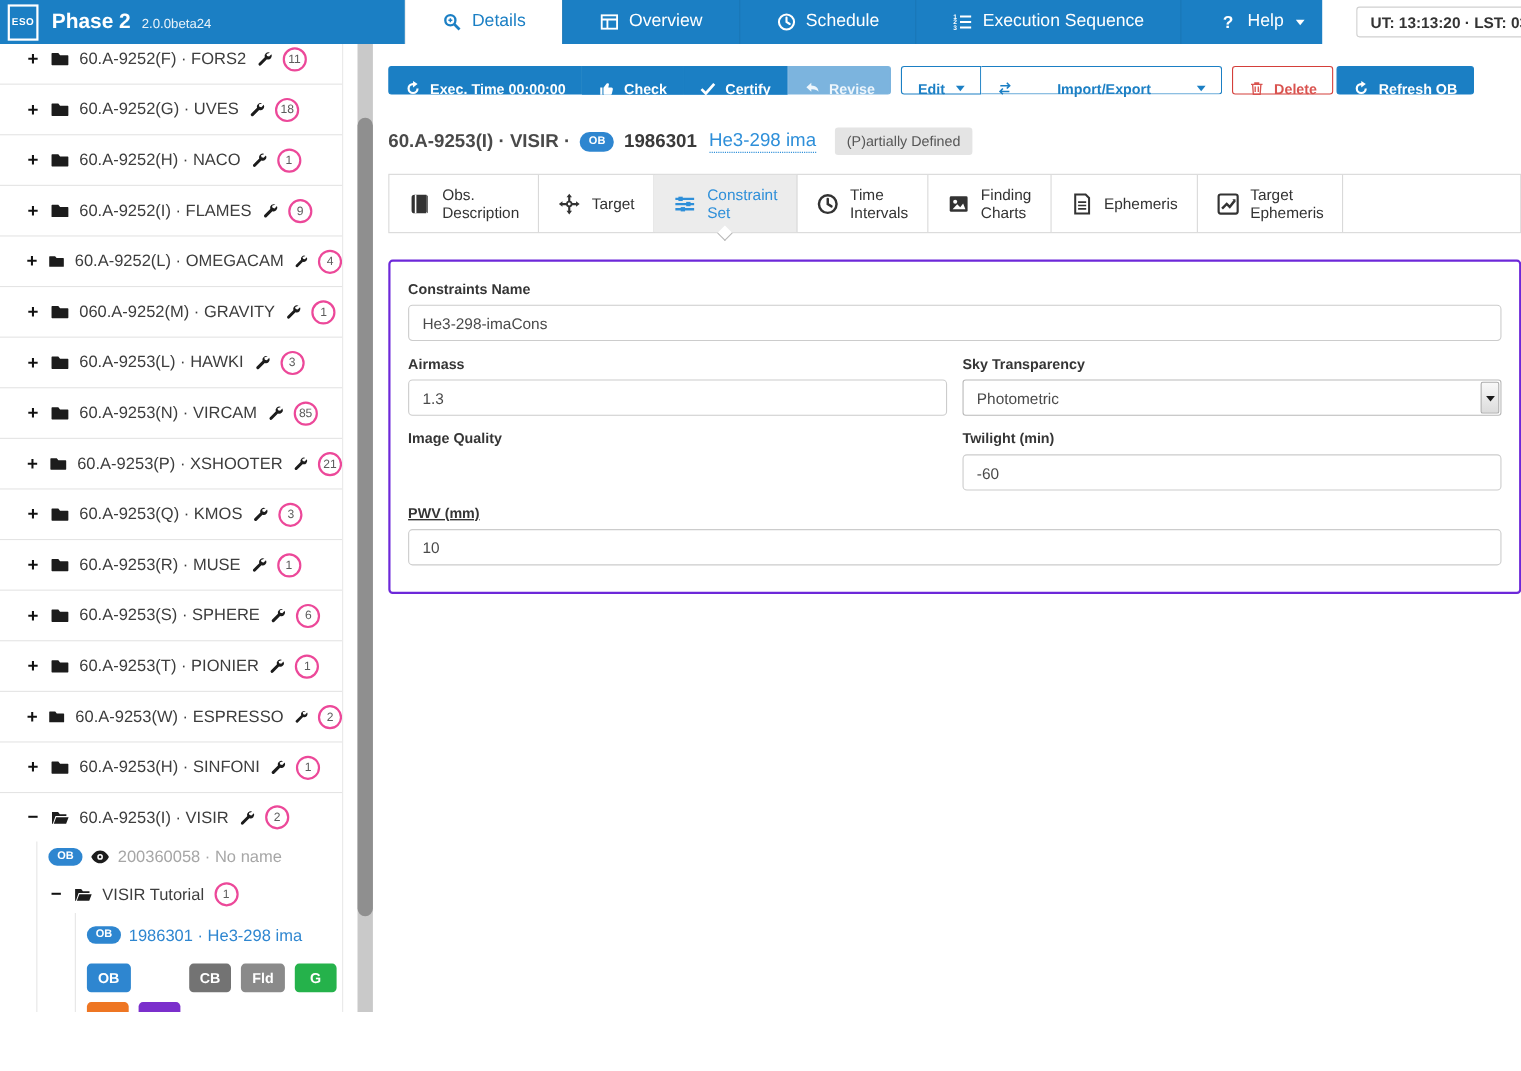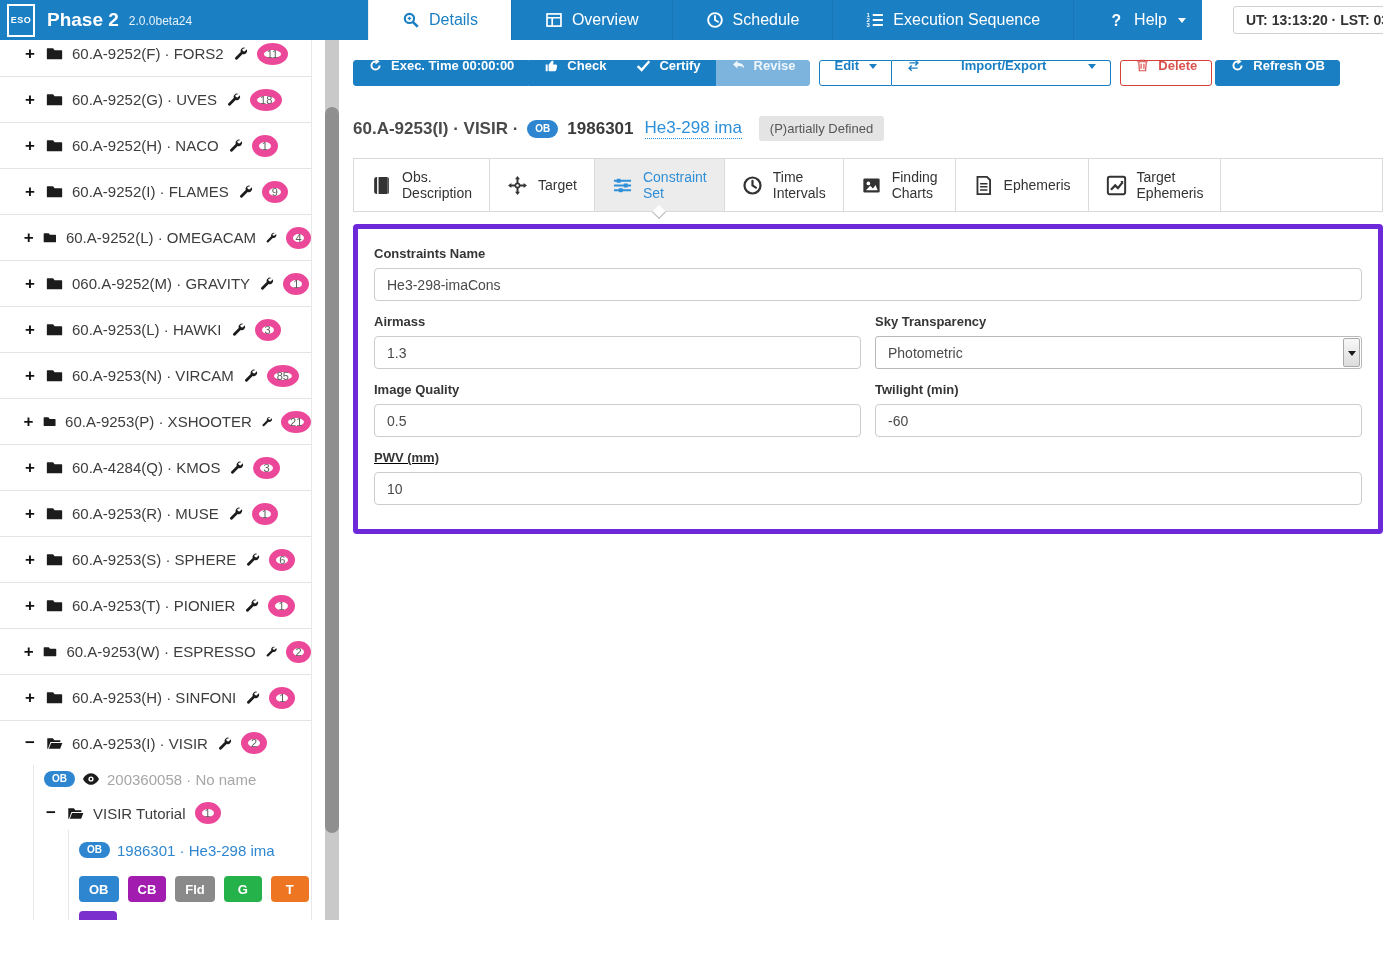--- a/index.html
+++ b/index.html
@@ -30,21 +30,21 @@
   
   .sidebar { position:absolute; left:0; top:40px; width:312px; height:880px;
     overflow:hidden; border-right:1px solid #e8e8e8; background:#fff; }
   .runlist { margin-top:-9px; }
   .run-row { height:46px; display:flex; align-items:center; gap:9px; padding-left:23px;
     border-bottom:1px solid #e4e4e4; cursor:pointer; }
   .tree-toggle { font-size:17px; font-weight:bold; color:#111; width:14px; text-align:center; }
   .ficon { width:17px; height:17px; display:inline-flex; color:#1c1c1c; }
   .run-label { font-size:15px; color:#3d3d3d; white-space:nowrap; }
   .wicon { width:15px; height:15px; display:inline-flex; color:#1c1c1c; }
-  .count { min-width:22px; height:22px; border:7px solid #ec4899; border-radius:50%;
+  .count { min-width:22px; height:22px; border:2px solid #ec4899; border-radius:50%;
     display:inline-flex; align-items:center; justify-content:center; font-size:11px;
     color:#5c5c5c; padding:0 3px; }
   .visir-block { border-bottom:1px solid #e4e4e4; padding-bottom:6px; }
   .visir-head { height:44px; display:flex; align-items:center; gap:9px; padding-left:23px; cursor:pointer; }
   .children-1 { margin-left:33px; border-left:1px solid #e6e6e6; padding-left:10px; }
   .ob-row { height:28px; display:flex; align-items:center; gap:7px; cursor:pointer; }
   .ob-pill { background:#2e86d0; color:#fff; font-size:10px; font-weight:bold;
     border-radius:10px; padding:3px 8px; line-height:1; }
   .eicon { width:18px; height:14px; display:inline-flex; color:#1c1c1c; }
   .ob-gray { font-size:15px; color:#a6a6a6; }
@@ -55,21 +55,21 @@
   .state-badge { min-width:38px; height:26px; border-radius:4px; color:#fff; font-size:13px;
     font-weight:bold; display:inline-flex; align-items:center; justify-content:center;
     padding:0 10px; cursor:pointer; }
   .sb-track { position:absolute; left:325px; top:40px; width:14px; height:880px; background:#c9c9c9; }
   .sb-thumb { position:absolute; left:0; top:67px; width:14px; height:726px;
     background:#8f8f8f; border-radius:7px; }
 
   
   .main { position:absolute; left:353px; top:40px; width:1030px; }
   .toolbar { margin-top:17px; display:flex; align-items:center; height:31px; }
-  .tbtn { height:20px; display:inline-flex; align-items:flex-end; gap:8px; padding:12px 14px;
+  .tbtn { height:20px; display:inline-flex; align-items:flex-start; gap:8px; padding:12px 14px;
     font-size:13px; font-weight:bold; cursor:pointer; white-space:nowrap; border:1px solid transparent; }
   .tbtn .ticon { width:15px; height:15px; display:inline-flex; }
   .tbtn.blue { background:#1b7fc4; color:#fff; border-color:#1b7fc4; }
   .tbtn.first { border-radius:3px 0 0 3px; }
   .tbtn.disabled { background:#7cb4de; color:#eef6fc; border-color:#7cb4de;
     border-radius:0 3px 3px 0; cursor:default; }
   .grp { display:flex; margin-left:9px; }
   .tbtn.white { background:#fff; color:#1b7fc4; border:1px solid #1b7fc4; }
   .grp .tbtn.white:first-child { border-radius:3px 0 0 3px; }
   .grp .tbtn.white:last-child { border-radius:0 3px 3px 0; border-left:none;gap:40px; }
@@ -91,21 +91,21 @@
     align-items:stretch; position:relative; }
   .dtab { display:flex; align-items:center; gap:10px; padding:0 17px; cursor:pointer;
     border-right:1px solid #d9d9d9; position:relative; color:#333; }
   .dtab .dicon { width:21px; height:21px; display:inline-flex; }
   .dtab .dlabel { font-size:14px; line-height:16px; }
   .dtab.active { background:#ececec; color:#2e8fd9; }
   .dtab.active .tab-caret { position:absolute; left:50%; bottom:-6px; width:10px; height:10px;
     background:#fff; border-right:1px solid #b9b9b9; border-bottom:1px solid #b9b9b9;
     transform:translateX(-50%) rotate(45deg); }
 
-  .panel { margin-top:12px; border:5px solid #6d28d9; border-radius:4px; padding:17px 16px 20px 16px; }
+  .panel { margin-top:24px; border:2px solid #6d28d9; border-radius:4px; padding:17px 16px 20px 16px; }
   .fgroup { margin-bottom:13px; }
   .flabel { font-size:13px; font-weight:bold; color:#353535; margin-bottom:7px; }
   .finput { height:33px; border:1px solid #ccc; border-radius:4px; width:100%;
     font-size:14px; color:#4a4a4a; padding:0 12px; background:#fff;
     font-family:"Liberation Sans", sans-serif; }
   .two-col { display:grid; grid-template-columns:1fr 1fr; column-gap:14px; }
   .fselect { position:relative; height:33px; border:1px solid #b9b9b9; border-radius:3px;
     display:flex; align-items:center; padding:0 12px; font-size:14px; color:#4a4a4a;
     background:#fff; cursor:pointer; }
   .arrow-strip { position:absolute; right:1px; top:1px; bottom:1px; width:17px;
@@ -317,21 +317,21 @@
           </span>
           <span class="count">21</span>
         </div>
         <div class="run-row">
           <span class="tree-toggle">+</span>
           <span class="ficon">
             <svg viewBox="0 0 16 16" width="100%" height="100%">
               <path d="M1.4 3h5.2l1.5 1.9h6.5a.6.6 0 0 1 .6.6v7.4a.6.6 0 0 1-.6.6H1.4a.6.6 0 0 1-.6-.6V3.6A.6.6 0 0 1 1.4 3z" fill="currentColor"></path>
             </svg>
           </span>
-          <span class="run-label">60.A-4284(Q) · KMOS</span>
+          <span class="run-label">60.A-9253(Q) · KMOS</span>
           <span class="wicon">
             <svg viewBox="0 0 16 16" width="100%" height="100%">
               <path d="M13.2 2.1a3.6 3.6 0 0 0-5 4.3L2.4 12.2a1.5 1.5 0 0 0 2.1 2.1l5.8-5.8a3.6 3.6 0 0 0 4.4-5l-2.3 2.3-2-.5-.5-2z" fill="currentColor"></path>
             </svg>
           </span>
           <span class="count">3</span>
         </div>
         <div class="run-row">
           <span class="tree-toggle">+</span>
           <span class="ficon">
@@ -447,21 +447,21 @@
           <span class="run-label">VISIR Tutorial</span>
           <span class="count">1</span>
         </div>
         <div class="children-2">
           <div class="ob-row">
             <span class="ob-pill">OB</span>
             <span class="ob-link">1986301 · He3-298 ima</span>
           </div>
           <div class="badges" id="state-badges">
               <span class="state-badge" style="background: rgb(46, 134, 208);">OB</span>
-              <span class="state-badge" style="background: #a21caf;">CB</span>
+              <span class="state-badge" style="background: #737373; margin-left: 44px;">CB</span>
               <span class="state-badge" style="background: rgb(138, 138, 138);">Fld</span>
               <span class="state-badge" style="background: rgb(37, 178, 75);">G</span>
               <span class="state-badge" style="background: rgb(238, 118, 35);">T</span>
               <span class="state-badge" style="background: rgb(123, 47, 204);">C</span>
             </div>
         </div>
       </div>
     </div>
   </aside>
   <div class="sb-track">
@@ -651,21 +651,20 @@
           <div class="flabel">Sky Transparency</div>
           <div class="fselect">
             <span>Photometric</span>
             <span class="arrow-strip"></span>
           </div>
         </div>
       </div>
       <div class="two-col">
         <div class="fgroup">
           <div class="flabel">Image Quality</div>
-          <input class="finput" value="0.5" style="">
         </div>
         <div class="fgroup">
           <div class="flabel">Twilight (min)</div>
           <input class="finput" value="-60" style="">
         </div>
       </div>
       <div class="fgroup" style="margin-bottom:4px;text-decoration:underline;">
         <div class="flabel">PWV (mm)</div>
         <input class="finput" value="10" style="">
       </div>

